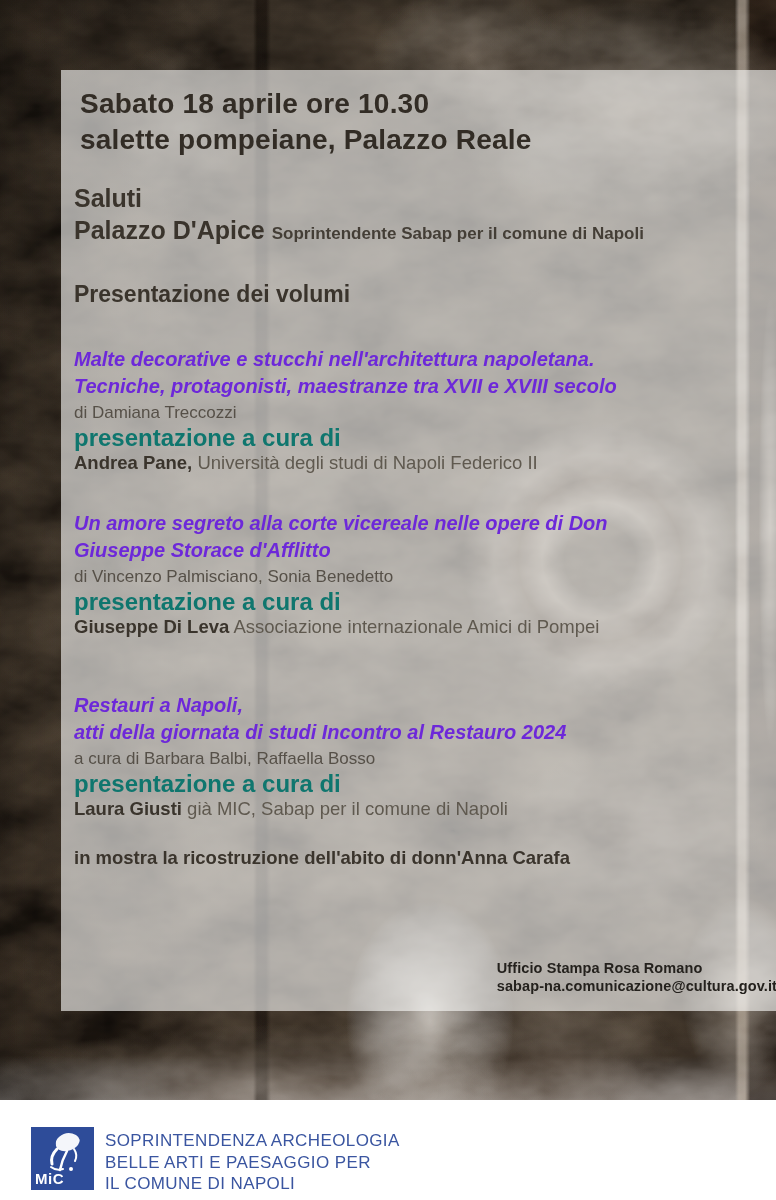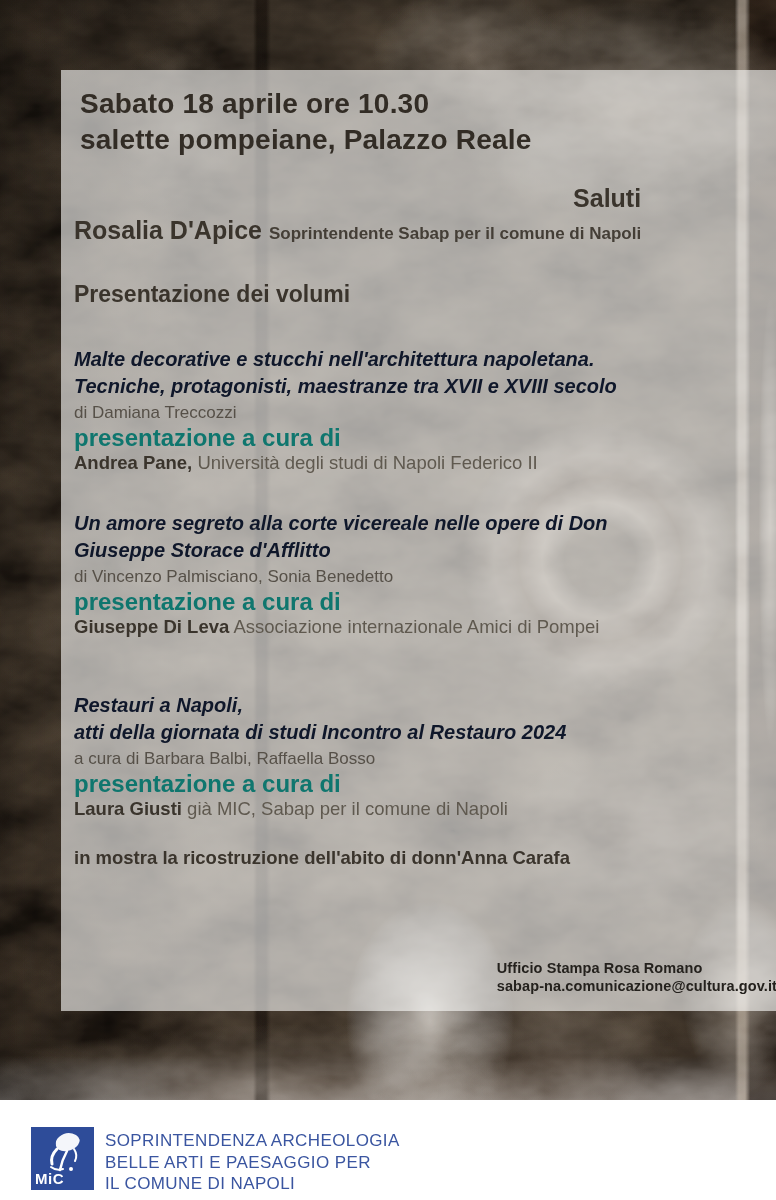--- a/index.html
+++ b/index.html
@@ -36,30 +36,30 @@
   .panel {
     position:absolute; left:61px; top:70px; width:772px; height:941px;
     background:rgba(250,250,248,0.62);
   }
   .panel * { white-space:nowrap; }
   .abs { position:absolute; }
 
   .event-title { left:19px; top:16px; }
   .event-title span { display:block; font-size:28px; font-weight:700; line-height:36px; color:#322c25; letter-spacing:.2px; }
 
-  .saluti-block { left:13px; top:112px;text-align:right; }
+  .saluti-block { left:13px; top:112px; }
   .saluti-heading { display:block; font-size:25px; font-weight:700; line-height:32px; color:#3a342c; }
   .greeter-name { font-size:25px; font-weight:700; line-height:32px; color:#3a342c; }
   .greeter-role { font-size:17px; font-weight:700; color:#443e36; margin-left:7px; }
 
   .section-heading { left:13px; top:211px; font-size:23px; font-weight:700; color:#3a342c; }
 
   .book { left:13px; width:660px; }
   .book-1 { top:276px; } .book-2 { top:440px; } .book-3 { top:622px; }
-  .btitle { display:block; font-size:20px; font-weight:700; font-style:italic; line-height:27px; color:#0f172a; }
+  .btitle { display:block; font-size:20px; font-weight:700; font-style:italic; line-height:27px; color:#6d28d9; }
   .bauthors { display:block; font-size:17px; line-height:25px; color:#565048; }
   .blabel { display:block; font-size:24px; font-weight:700; line-height:25px; color:#0f766e; }
   .bpresenter { display:block; font-size:18.5px; line-height:26px; }
   .pname { font-weight:700; color:#3a342c; font-style:normal; }
   .paffil { color:#5f594f; }
 
   .exhibition { left:13px; top:774px; }
   .exhibition span { display:block; font-size:18.5px; font-weight:700; line-height:27px; color:#3a342c; }
 
   .contact { right:56px; top:889px; }
@@ -108,21 +108,21 @@
 
   <div class="panel">
 
     <div class="abs event-title">
       <span>Sabato 18 aprile ore 10.30</span>
       <span>salette pompeiane, Palazzo Reale</span>
     </div>
 
     <div class="abs saluti-block">
       <span class="saluti-heading">Saluti</span>
-      <span class="greeter-line"><span class="greeter-name">Rosalia D'Apice</span><span class="greeter-role">Soprintendente Sabap per il comune di Napoli</span></span>
+      <span class="greeter-line"><span class="greeter-name">Palazzo D'Apice</span><span class="greeter-role">Soprintendente Sabap per il comune di Napoli</span></span>
     </div>
 
     <div class="abs section-heading">Presentazione dei volumi</div>
 
     <div class="abs book book-1">
       <span class="btitle">Malte decorative e stucchi nell'architettura napoletana.</span>
       <span class="btitle">Tecniche, protagonisti, maestranze tra XVII e XVIII secolo</span>
       <span class="bauthors">di Damiana Treccozzi</span>
       <span class="blabel">presentazione a cura di</span>
       <span class="bpresenter"><span class="pname">Andrea Pane,</span> <span class="paffil">Università degli studi di Napoli Federico II</span></span>

